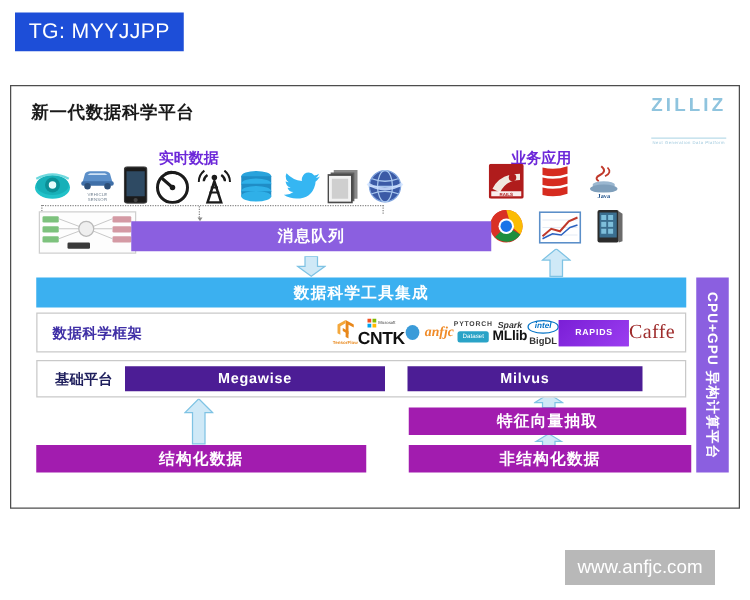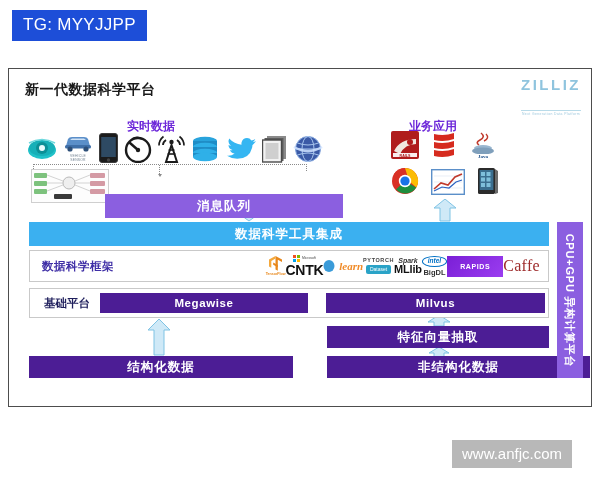--- a/index.html
+++ b/index.html
@@ -97,24 +97,24 @@
     background: #fdfdfd; border: 1px solid #cfcfcf;
   }
 
   
   .bar {
     position: absolute; display: flex; align-items: center; justify-content: center;
     color: #ffffff; font-weight: bold; font-size: 12.5px;
     letter-spacing: 1px; white-space: nowrap;
   }
   .bar-purple { background: #8b5fe0; }
-  .bar-purple-soft { background: #4c1d95; }
+  .bar-purple-soft { background: #a21caf; }
   .bar-blue   { background: #3bb0f0; }
 
-  .mq       { left: 96px;  top: 125px; width: 238px; height: 24px; }
+  .mq       { left: 96px;  top: 108px; width: 288px; height: 24px; }
   .tools    { left: 20px;  top: 153px; width: 520px; height: 24px; }
 
   
   .fw-card {
     position: absolute; left: 20px; top: 181px; width: 520px; height: 32px;
     background: #ffffff; border: 1px solid #c9c9c9;
     display: flex; align-items: center;
   }
   .fw-label {
     font-size: 11.5px; font-weight: bold; color: #3f2fa6;
@@ -159,25 +159,25 @@
   .bp-label {
     font-size: 11.5px; font-weight: bold; color: #1f1f5c;
     padding: 0 10px 0 14px; white-space: nowrap;
   }
   .bp-box {
     height: 20px; display: flex; align-items: center; justify-content: center;
     background: #4c1d95; color: #fff; font-weight: bold; font-size: 11.5px;
     letter-spacing: .6px;
   }
   .bp-box.mega { width: 208px; }
-  .bp-box.milvus { width: 219px; margin-left: 18px; }
+  .bp-box.milvus { width: 188px; margin-left: 18px; }
 
   .feat     { left: 318px; top: 257px; width: 222px; height: 22px; }
   .struct   { left: 20px;  top: 287px; width: 264px; height: 22px; }
-  .unstruct { left: 318px; top: 287px; width: 263px; height: 22px; }
+  .unstruct { left: 318px; top: 287px; width: 226px; height: 22px; }
 
   
   .vbar {
     position: absolute; left: 548px; top: 153px; width: 26px; height: 156px;
     background: #8b5fe0; display: flex; align-items: center; justify-content: center;
   }
   .vbar span {
     transform: rotate(90deg); white-space: nowrap;
     color: #ffffff; font-weight: bold; font-size: 11px; letter-spacing: .8px;
   }
@@ -455,21 +455,21 @@
             </div>
             <span class="ms-label">Microsoft</span>
           </div>
           <div class="cntk-txt">CNTK</div>
         </div>
 
         <div class="fw-logo" style="flex-direction:row; gap:2px;">
           <svg width="14" height="14" viewBox="0 0 14 14">
             <ellipse cx="6" cy="7" rx="5.5" ry="6" fill="#3a9bd9"></ellipse>
           </svg>
-          <span class="learn-t">learn</span>
+          <span class="learn-t">anfjc</span>
         </div>
 
         <div class="fw-logo">
           <div class="pytorch-t">PYTORCH</div>
           <div class="pytorch-chip">Dataset</div>
         </div>
 
         <div class="fw-logo">
           <div class="mllib-sp">Spark</div>
           <div class="mllib-b">MLlib</div>

